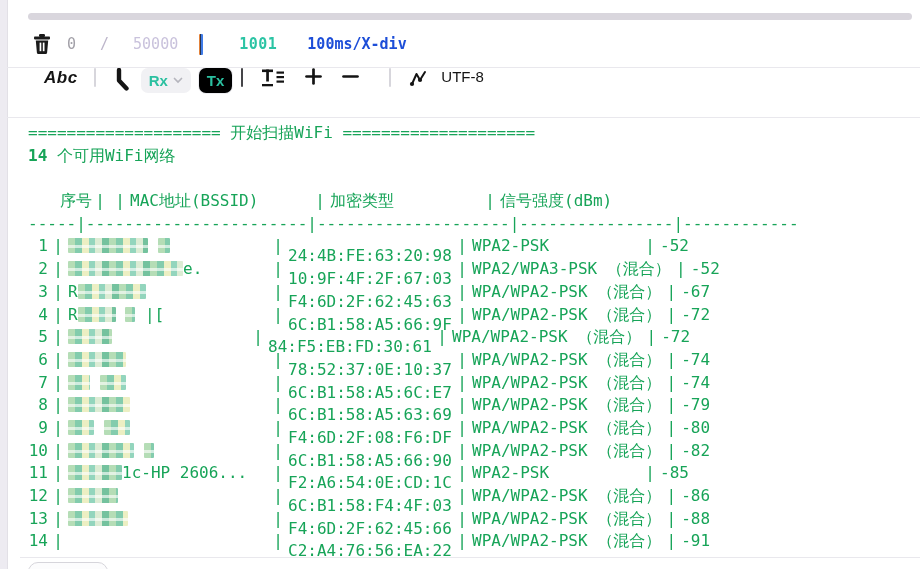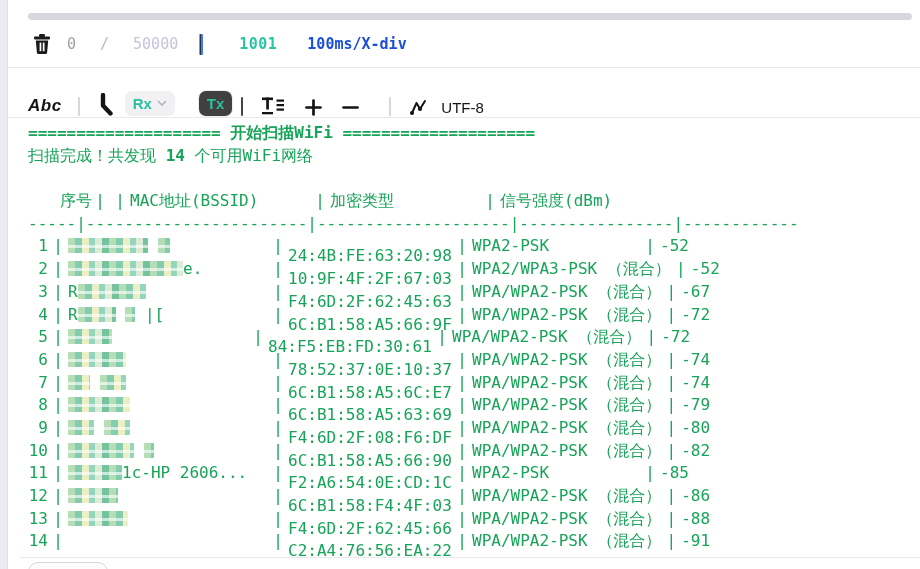--- a/index.html
+++ b/index.html
@@ -19,42 +19,42 @@
   .tb1-max{margin-left:24px;font-size:15px;color:#c9c2dc;}
   .tb1-split{margin-left:21px;width:4px;height:21px;border-radius:1px;
     background:linear-gradient(90deg,#e2823b 0 34%,#26324f 34% 62%,#3f7ce8 62% 100%);}
   .tb1-points{margin-left:36px;font-size:15px;font-weight:600;color:#2bc4a4;letter-spacing:.5px;}
   .tb1-timebase{margin-left:30px;font-size:15px;font-weight:600;color:#1d4ed8;}
 
   .hr{position:absolute;left:7px;right:0;height:0;border-top:1px solid #e9e8ed;}
   .hr1{top:67px;} .hr2{top:117px;} .hr3{top:557px;left:20px;}
 
   
-  .toolbar2{position:absolute;left:20px;top:68px;right:0;height:48px;display:flex;align-items:flex-end;}
+  .toolbar2{position:absolute;left:36px;top:68px;right:0;height:48px;display:flex;align-items:flex-start;}
   .tb2-abc{margin-left:8px;font-style:italic;font-weight:700;font-size:17px;color:#141414;letter-spacing:.5px;}
   .vdiv{width:2px;height:19px;background:#d7d6dc;border-radius:1px;}
   .vdiv-a{margin-left:16px;}
   .vdiv-b{margin-left:9px;background:#454549;}
   .vdiv-c{margin-left:30px;}
   .tb2-hook{margin-left:18px;display:flex;align-items:center;cursor:pointer;}
   .pill{display:flex;align-items:center;border-radius:7px;padding:4px 8px;cursor:pointer;}
   .pill-rx{margin-left:11px;background:#f1f1f4;}
-  .pill-tx{margin-left:24px;background:#404040;box-shadow:0 0 0 1px #ededf1;}
+  .pill-tx{margin-left:8px;background:#000000;box-shadow:0 0 0 1px #ededf1;}
   .pill-label{font-weight:600;font-size:15px;color:#2bc0a0;}
   .pill-chevron{margin-left:5px;display:flex;}
   .tb2-icon{display:flex;align-items:center;cursor:pointer;}
   .ml18{margin-left:18px;} .ml20{margin-left:20px;}
   .tb2-enc-label{margin-left:12px;font-size:15px;font-weight:500;color:#141414;}
 
   
   .terminal{position:absolute;left:0;top:117px;right:0;bottom:12px;padding:5px 0 0 28px;
     font-family:"DejaVu Sans Mono","Liberation Mono",monospace;font-size:16px;color:#17a458;}
   .tline{height:22.7px;line-height:22.7px;white-space:pre;display:flex;align-items:center;}
   .tline-text{display:block;}
-  .banner{font-weight:700;}
+  .banner{font-weight:400;}
   .summary-count{font-weight:700;}
   .cell{display:inline-block;overflow:visible;white-space:pre;}
   .c-pipe{width:20px;text-align:center;flex:none;}
   .c-num{width:20px;text-align:right;flex:none;}
   .c-ssid{width:200px;flex:none;}
   .c-mac{width:164px;flex:none;margin-top:20px;}
   .c-enc{min-width:168px;flex:none;}
   .h-num{width:30px;flex:none;margin-left:32px;}
   .h-ssid{width:215px;flex:none;}
   .h-mac{width:180px;flex:none;}
@@ -142,21 +142,21 @@
       <circle cx="11" cy="12" r="2.1" fill="#141414"></circle>
     </svg>
   </div>
   <span class="tb2-enc-label">UTF-8</span>
 </div>
 <div class="hr hr2"></div>
 
 <div class="terminal">
   <div class="tline banner"><span class="tline-text">==================== 开始扫描WiFi ====================</span></div>
   <div class="tline">
-    <span>扫描完成！共发现 </span><span class="summary-count">14</span><span> 个可用WiFi网络</span>
+    <span class="summary-count">14</span><span> 个可用WiFi网络</span>
   </div>
   <div class="tline"><span> </span></div>
   <div class="tline">
     <span class="cell h-num">序号</span>
     <span class="cell c-pipe">|</span>
     <span class="cell c-pipe">|</span>
     <span class="cell h-mac">MAC地址(BSSID)</span>
     <span class="cell c-pipe">|</span>
     <span class="cell h-enc">加密类型</span>
     <span class="cell c-pipe">|</span>

